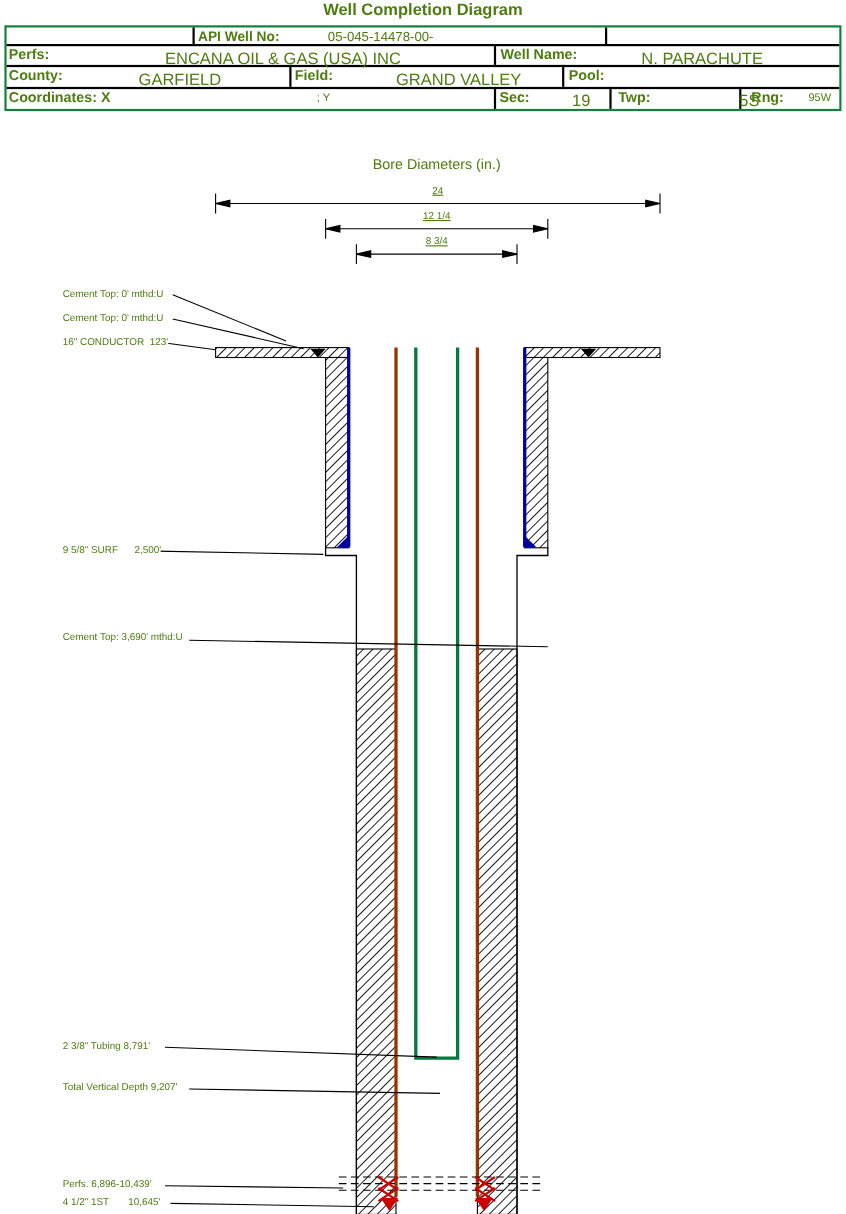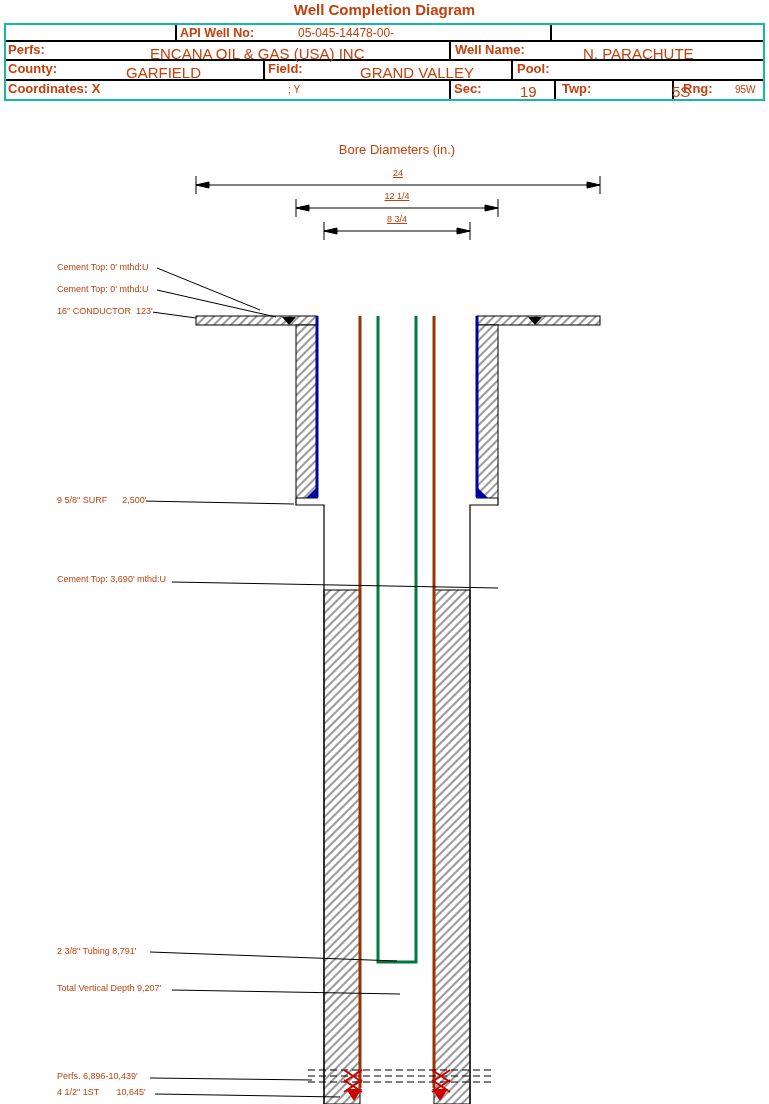--- a/index.html
+++ b/index.html
@@ -1,24 +1,24 @@
 <!DOCTYPE html>
 <html><head>
 <meta charset="utf-8">
 <style>
   * { margin:0; padding:0; box-sizing:border-box; }
   html,body { background:#fff; }
   .page {
     position:relative; width:769px; height:1104px; background:#fff;
-    font-family:"Liberation Sans", sans-serif; color:#c2410c; overflow:hidden;
+    font-family:"Liberation Sans", sans-serif; color:#4d7c0f; overflow:hidden;
   }
   .title { position:absolute; top:1px; left:0; width:100%; text-align:center;
            font-size:15px; font-weight:bold; }
   .tbl  { position:absolute; left:4px; top:23px; width:761px; height:78px;
-          border:2px solid #14b8a6; }
+          border:2px solid #15803d; }
   .hline { position:absolute; left:0; width:100%; height:0; border-top:2px solid #000; }
   .vline { position:absolute; width:0; border-left:2px solid #000; }
   .cell { position:absolute; white-space:nowrap; font-size:15px; }
   .b { font-weight:bold; font-size:13px; }
   .note { position:absolute; top:106px; left:0; width:100%; text-align:center;
           font-size:9px; font-weight:bold; }
   .bore-title { position:absolute; left:297px; top:142px; width:200px;
                 text-align:center; font-size:13px; }
   .dim-label { position:absolute; font-size:9px; text-align:center; background:#fff;text-decoration:underline; }
   .wlabel { position:absolute; font-size:9px; white-space:pre; background:#fff; }

